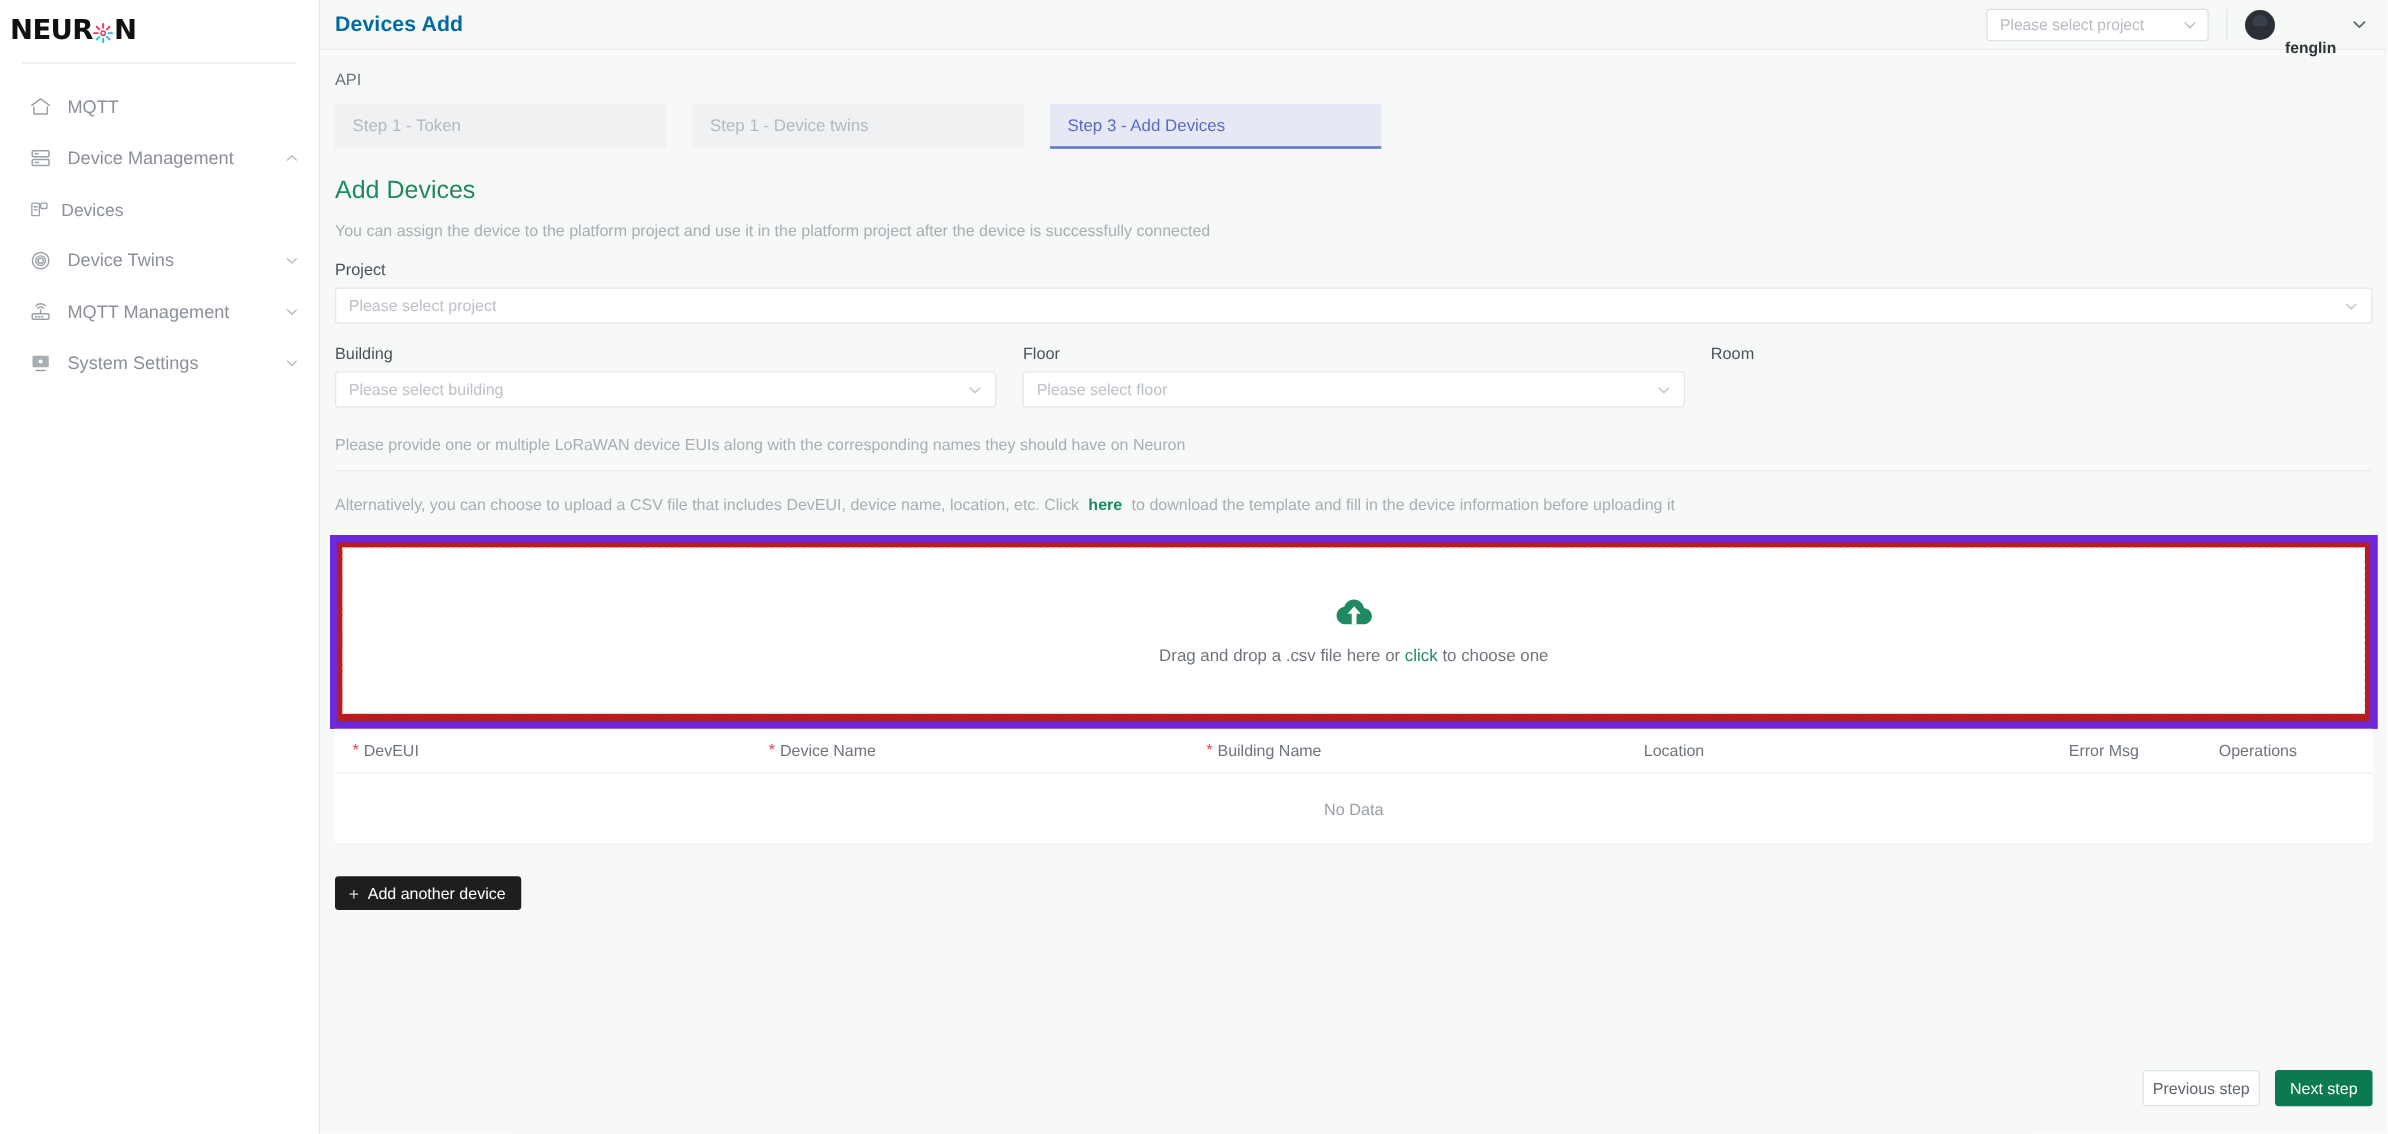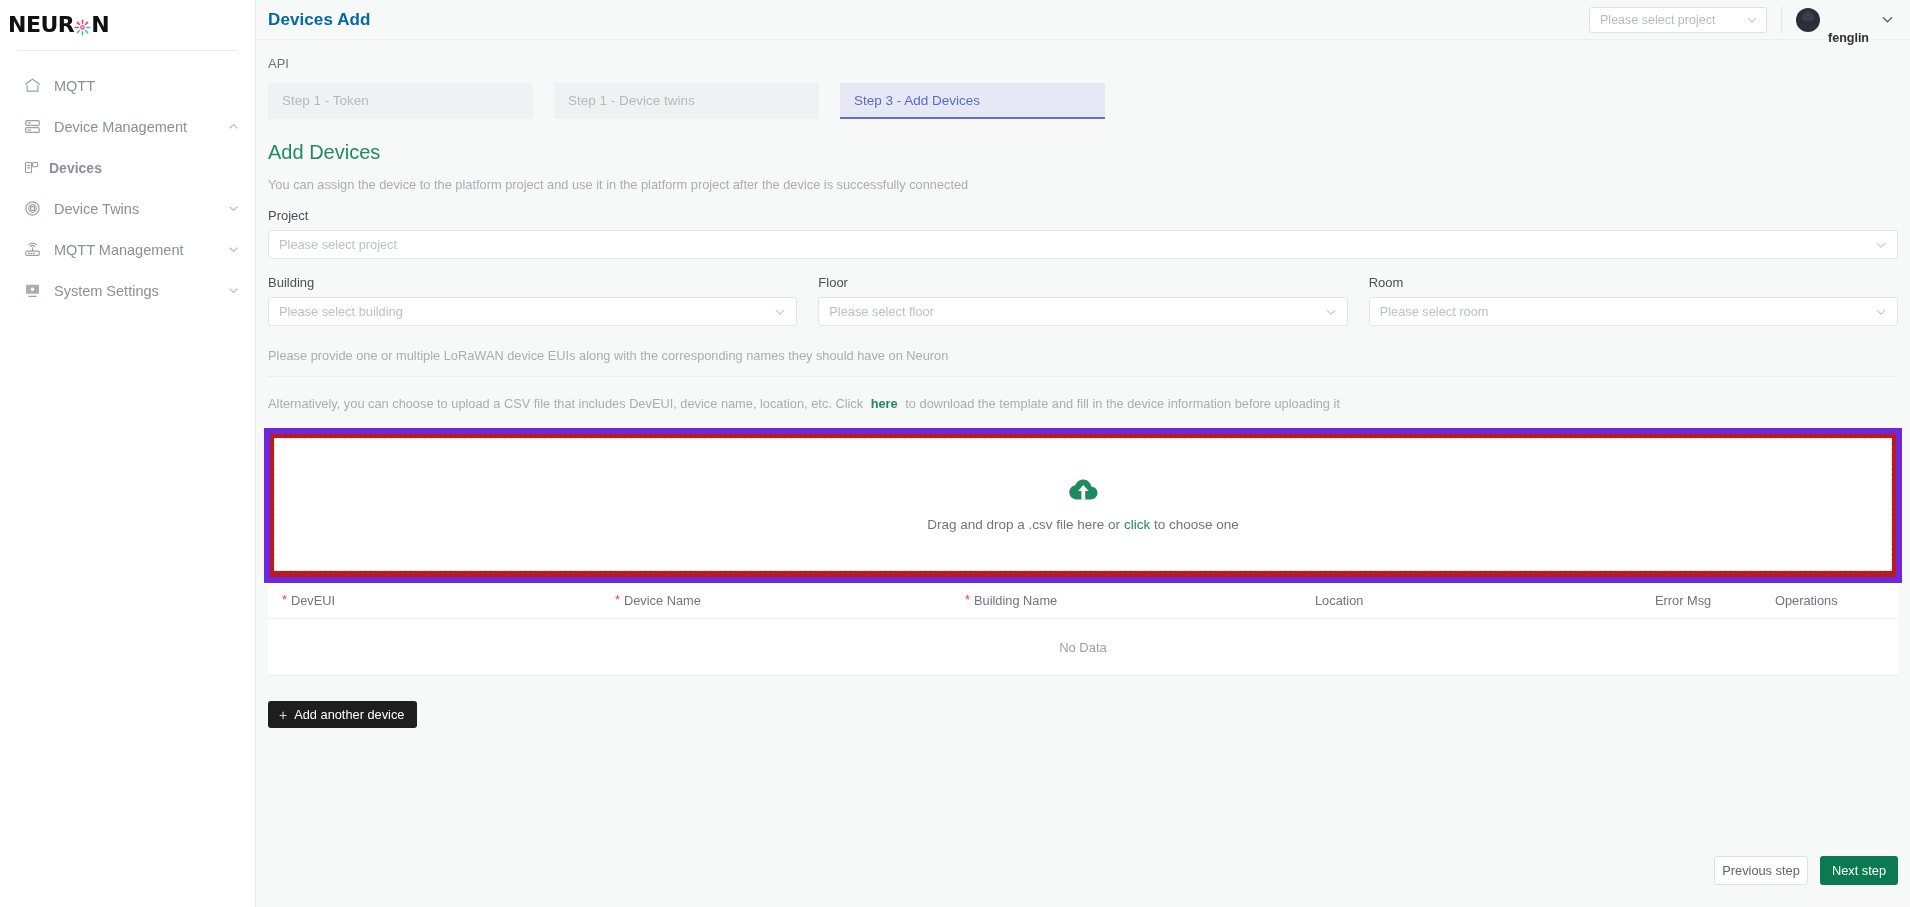--- a/index.html
+++ b/index.html
@@ -48,21 +48,21 @@
   .nav { padding-top: 14px; }
   .nav-item {
     display: flex; align-items: center;
     height: 41px;
     padding-left: 22px; padding-right: 16px;
     color: #8a8f99;
     font-size: 14.5px;
     cursor: pointer;
     user-select: none;
   }
-  .nav-item.sub { font-size: 14px; font-weight: bold; }
+  .nav-item.sub { font-size: 14px; }
   .nav-item .nav-ico {
     width: 21px; height: 20px; min-width: 21px;
     margin-right: 11px;
     display: flex; align-items: center; justify-content: center;
     color: #9aa0a8;
   }
   .nav-item.sub .nav-ico { margin-right: 9px; width: 18px; min-width: 18px; }
   .nav-label { flex: 1; white-space: nowrap; }
   .chev {
     width: 12px; height: 12px; min-width: 12px;
@@ -483,28 +483,20 @@
             <span>Please select floor</span>
             <span class="sel-chev">
               <svg width="12" height="12" viewBox="0 0 12 12" fill="none" stroke="currentColor" stroke-width="1.2" stroke-linecap="round" stroke-linejoin="round">
                 <path d="M2.2 4.4 6 8.1l3.8-3.7"></path>
               </svg>
             </span>
           </div>
         </div>
         <div>
           <div class="field-label">Room</div>
-          <div class="sel">
-            <span>Please select room</span>
-            <span class="sel-chev">
-              <svg width="12" height="12" viewBox="0 0 12 12" fill="none" stroke="currentColor" stroke-width="1.2" stroke-linecap="round" stroke-linejoin="round">
-                <path d="M2.2 4.4 6 8.1l3.8-3.7"></path>
-              </svg>
-            </span>
-          </div>
         </div>
       </div>
 
       <div class="hint-row">Please provide one or multiple LoRaWAN device EUIs along with the corresponding names they should have on Neuron</div>
 
       <div class="hint-row2">
         <span>Alternatively, you can choose to upload a CSV file that includes DevEUI, device name, location, etc. Click</span>
         <span class="link-here">here</span>
         <span>to download the template and fill in the device information before uploading it</span>
       </div>

